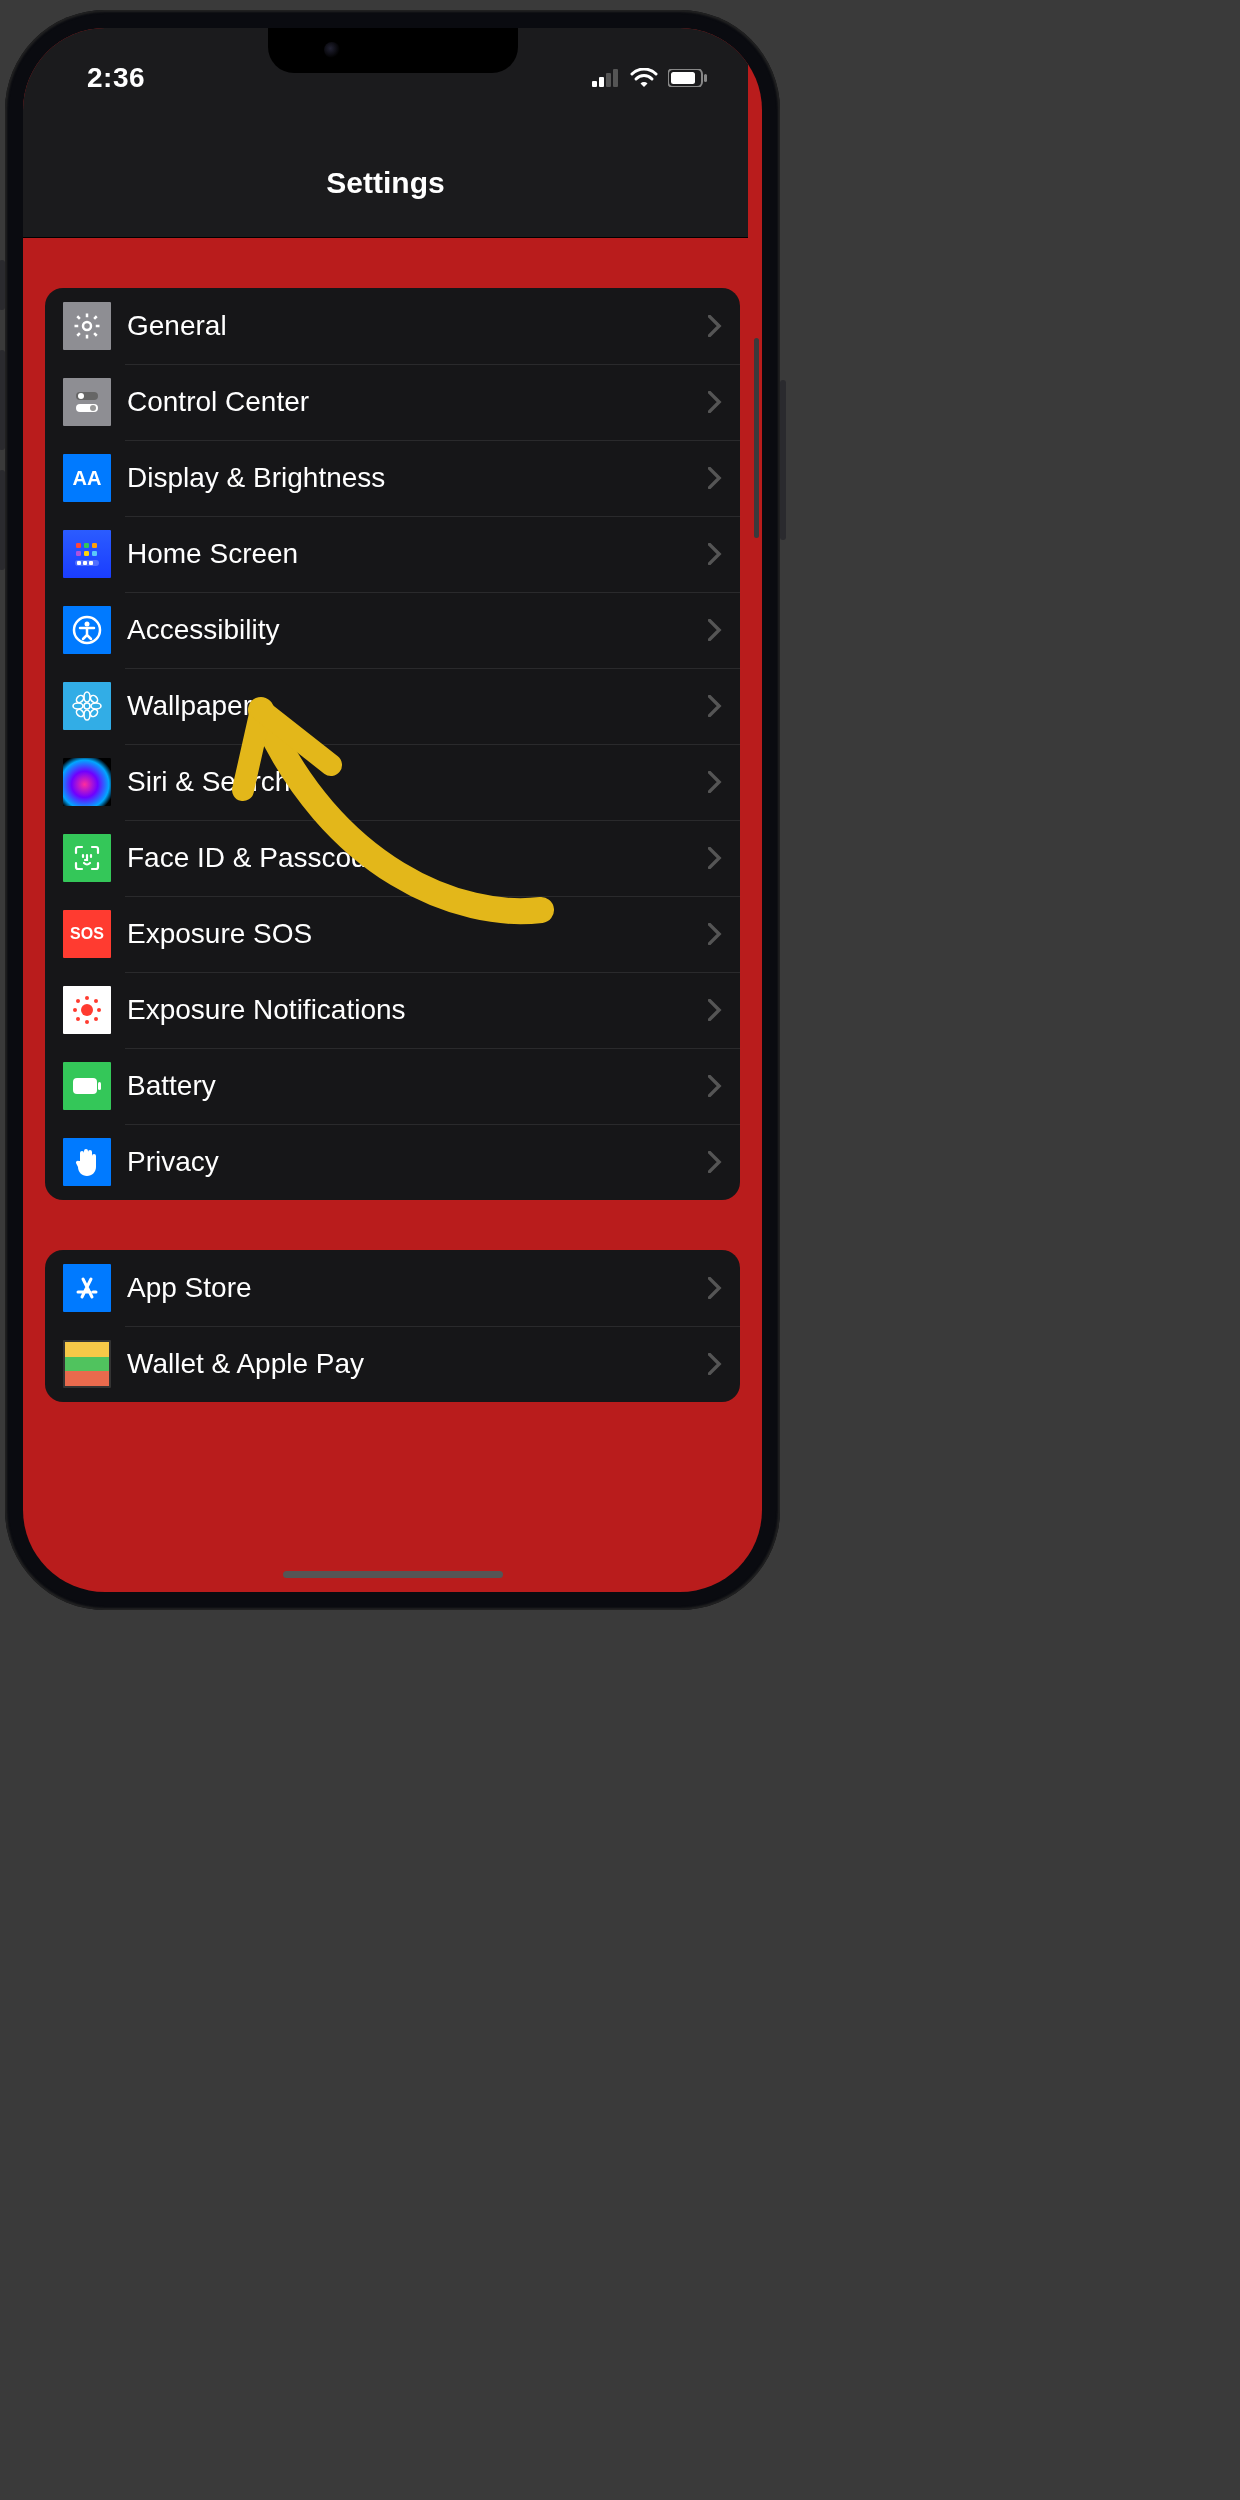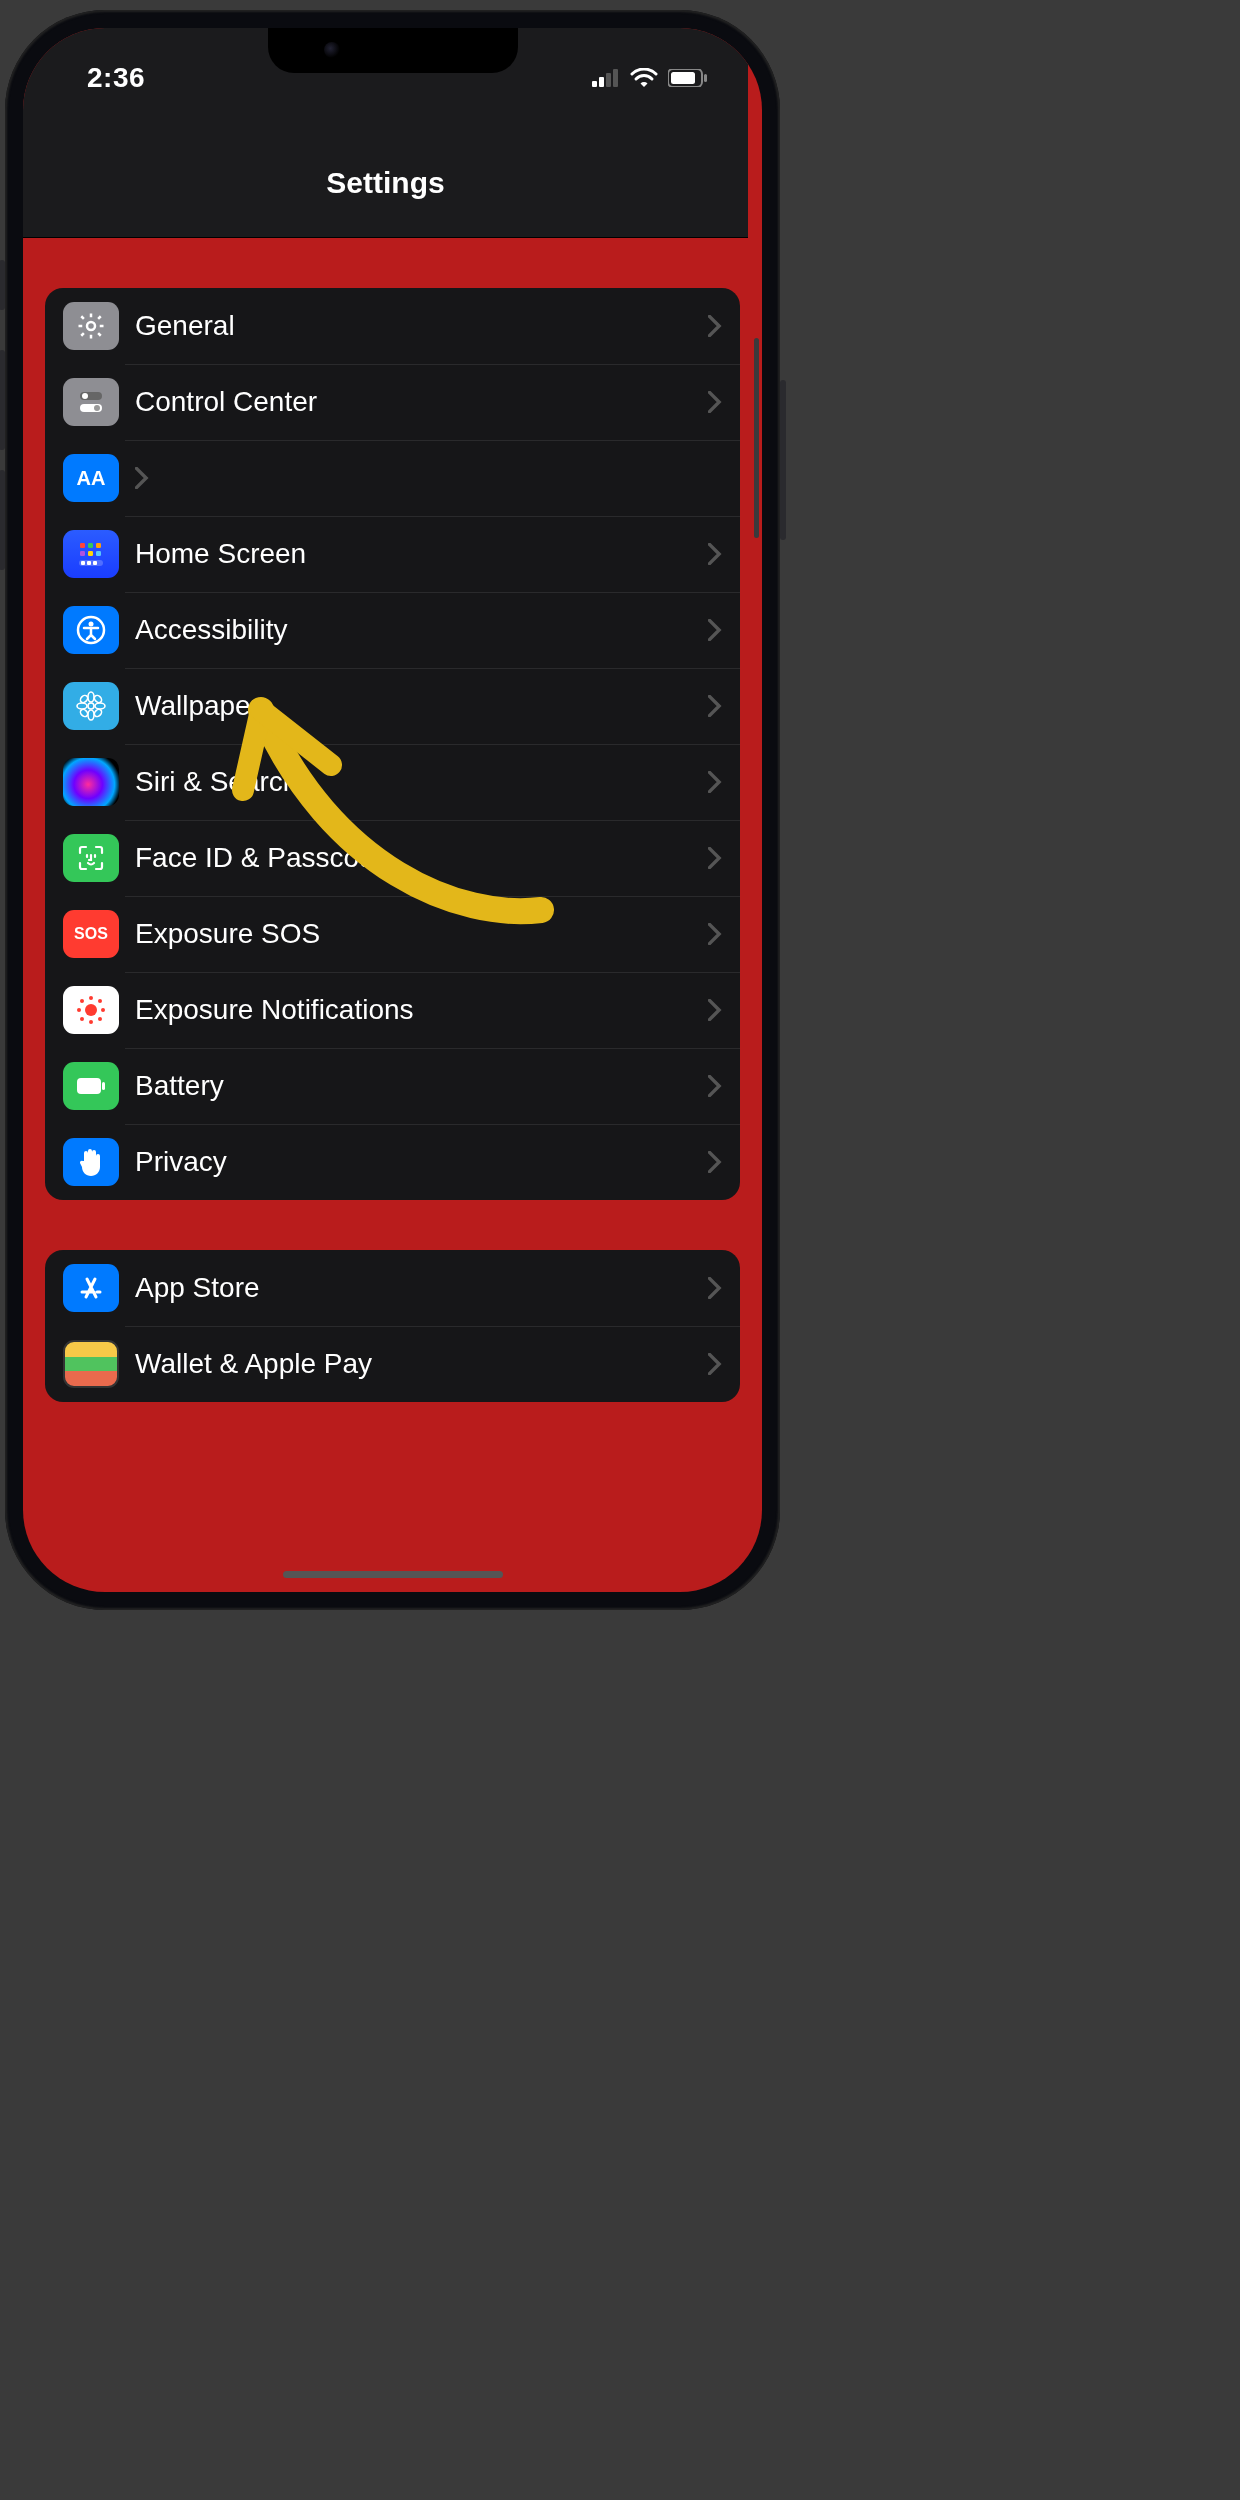--- a/index.html
+++ b/index.html
@@ -87,22 +87,22 @@
       gap: 16px;
       position:relative;
     }
     .row + .row::before {
       content:"";
       position:absolute;
       top:0; left: 80px; right:0;
       height:1px; background:#2a2a2c;
     }
     .icon-tile {
-      width: 56px; height: 48px;
-      border-radius: 11px;
+      width: 48px; height: 48px;
+      border-radius: 1px;
       display:flex; align-items:center; justify-content:center;
       color:#fff; font-weight:700;
       flex-shrink:0;
     }
     .row-label { color:#fff; font-size:28px; flex:1; }
     .chevron { color:#555; flex-shrink:0; }
     .scrollbar-track {
       position:absolute;
       right: 3px; top: 310px;
       width: 5px; height: 200px;
@@ -208,20 +208,21 @@
               </svg>
           </div>
           <div class="row-label">Control Center</div>
           <svg class="chevron" width="14" height="22" viewBox="0 0 10 16">
               <path d="M1 1l7 7-7 7" stroke="#555" stroke-width="2.5" fill="none" stroke-linecap="round"></path>
             </svg>
         </div>
 
         <div class="row">
           <div class="icon-tile bg-blue" style="font-size:20px;">AA</div>
+          <div class="row-label">Display &amp; Brightness</div>
           <svg class="chevron" width="14" height="22" viewBox="0 0 10 16">
               <path d="M1 1l7 7-7 7" stroke="#555" stroke-width="2.5" fill="none" stroke-linecap="round"></path>
             </svg>
         </div>
 
         <div class="row">
           <div class="icon-tile bg-grid">
             <svg width="32" height="32" viewBox="0 0 32 32">
               <rect x="5" y="5" width="5" height="5" rx="1.2" fill="#ff453a"></rect>
                 <rect x="13" y="5" width="5" height="5" rx="1.2" fill="#34c759"></rect>

